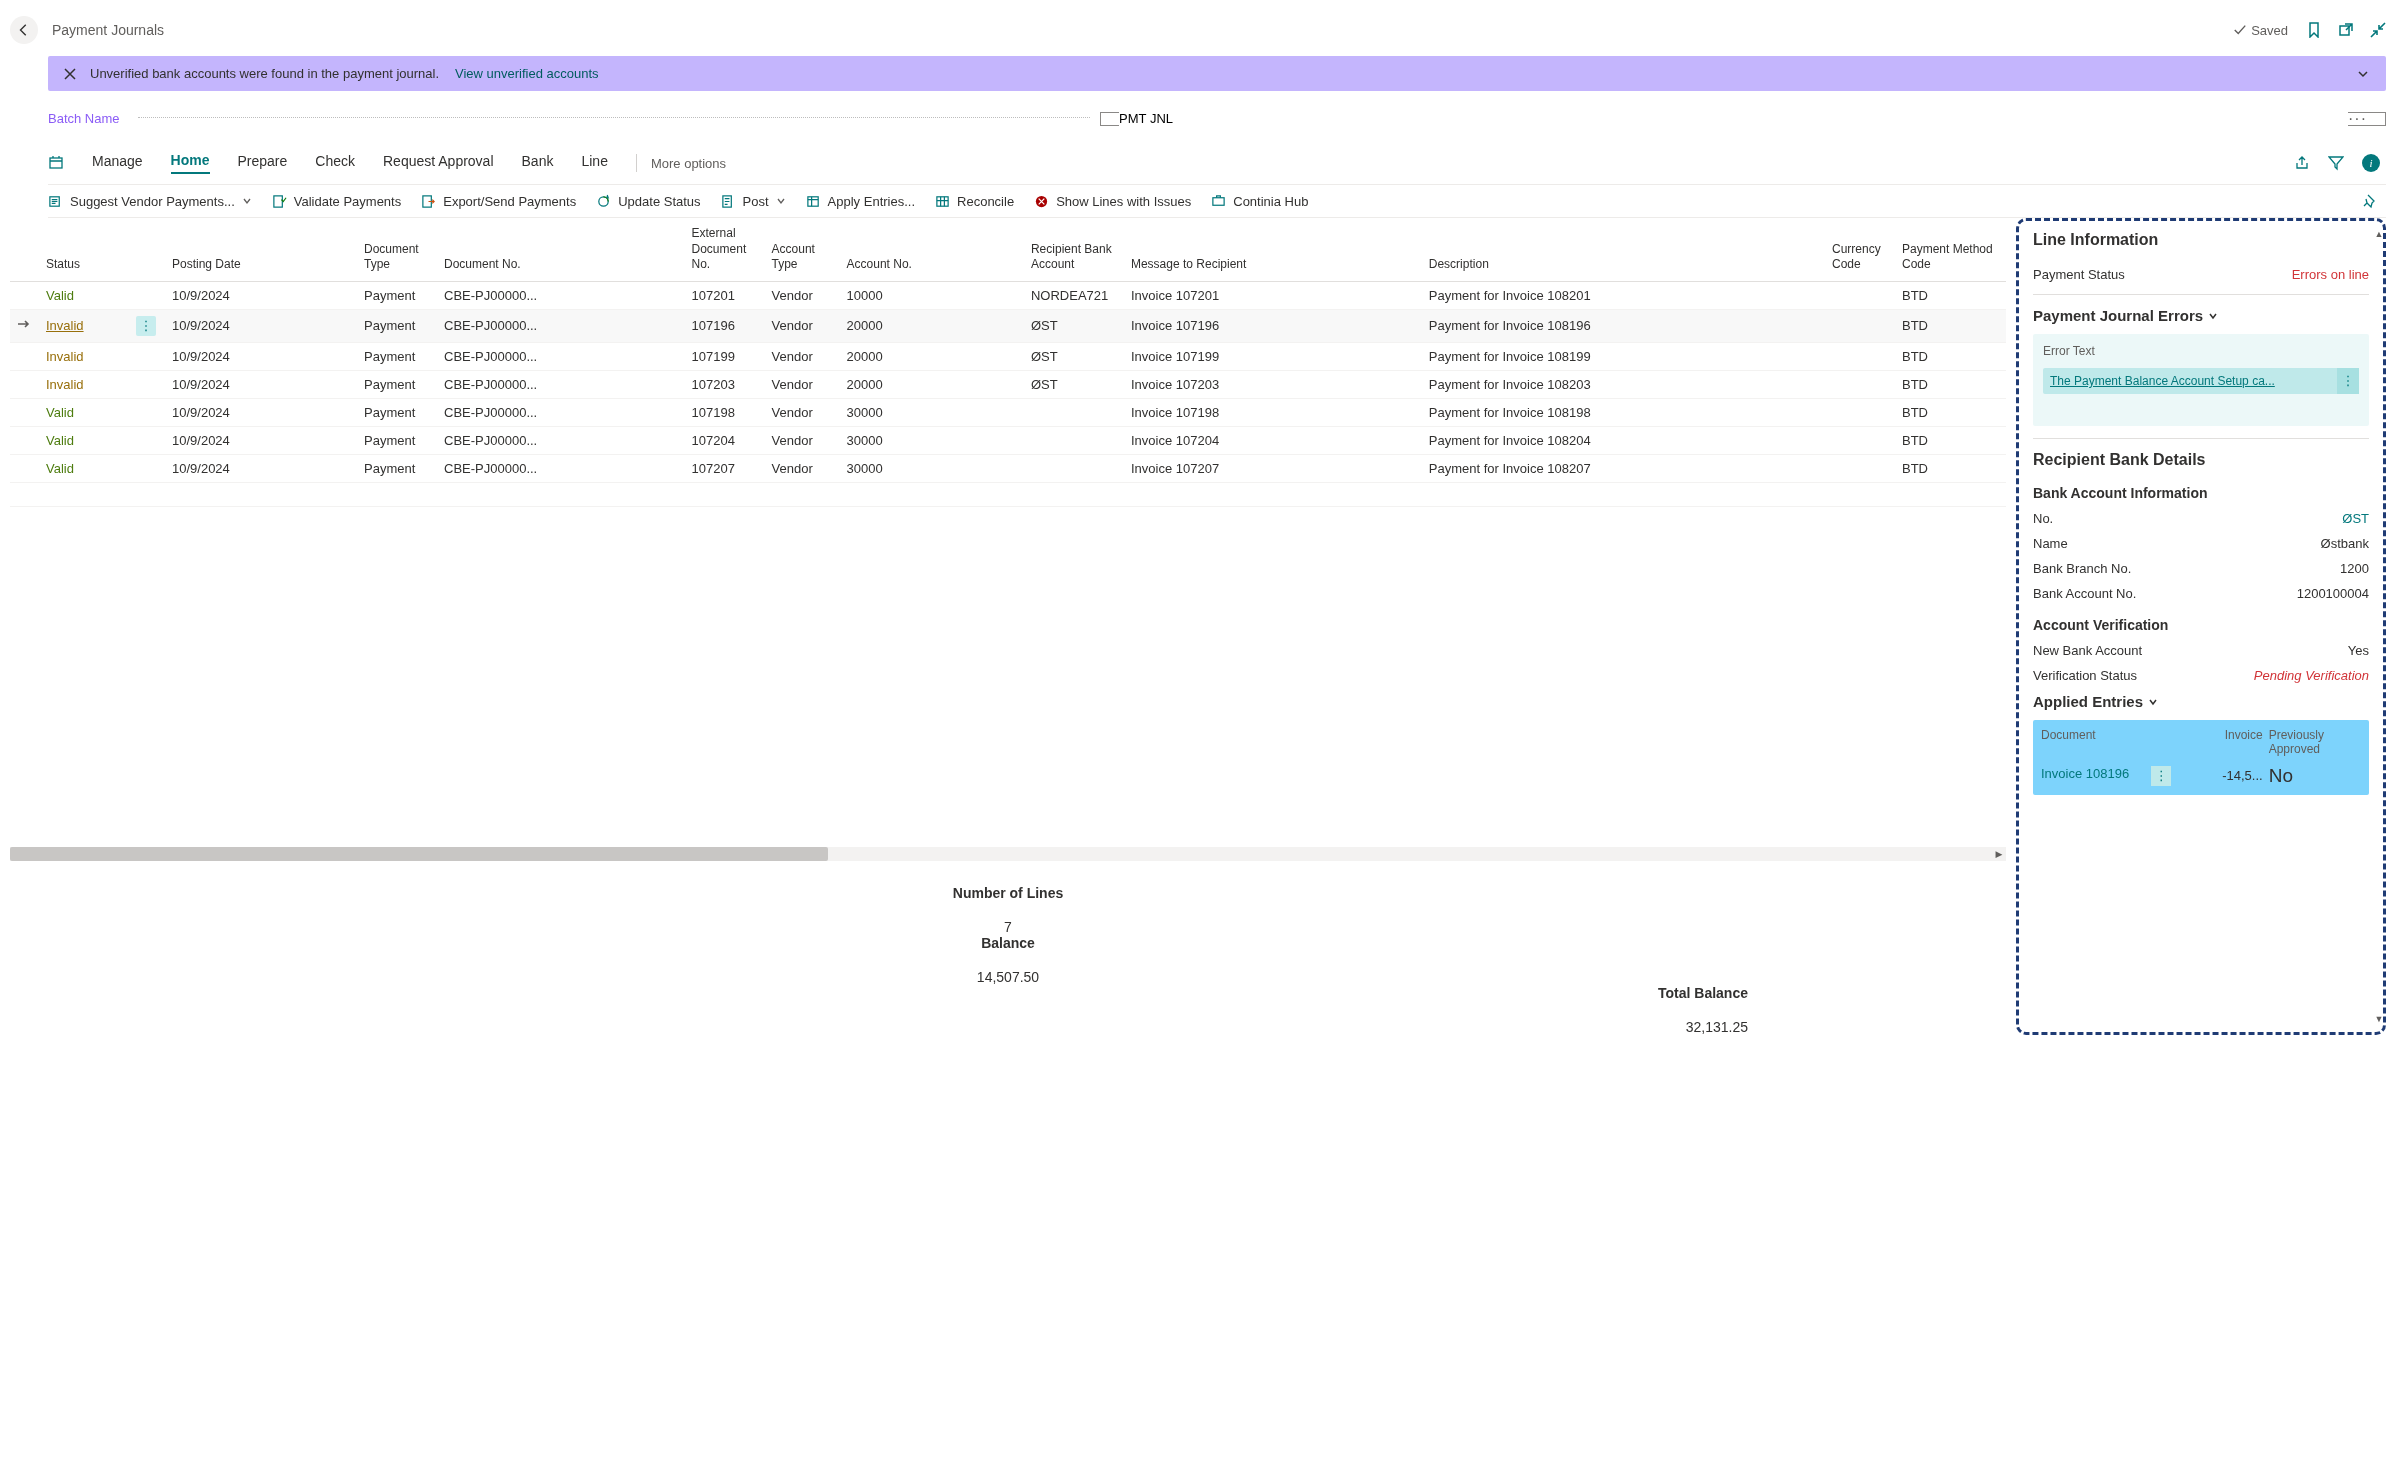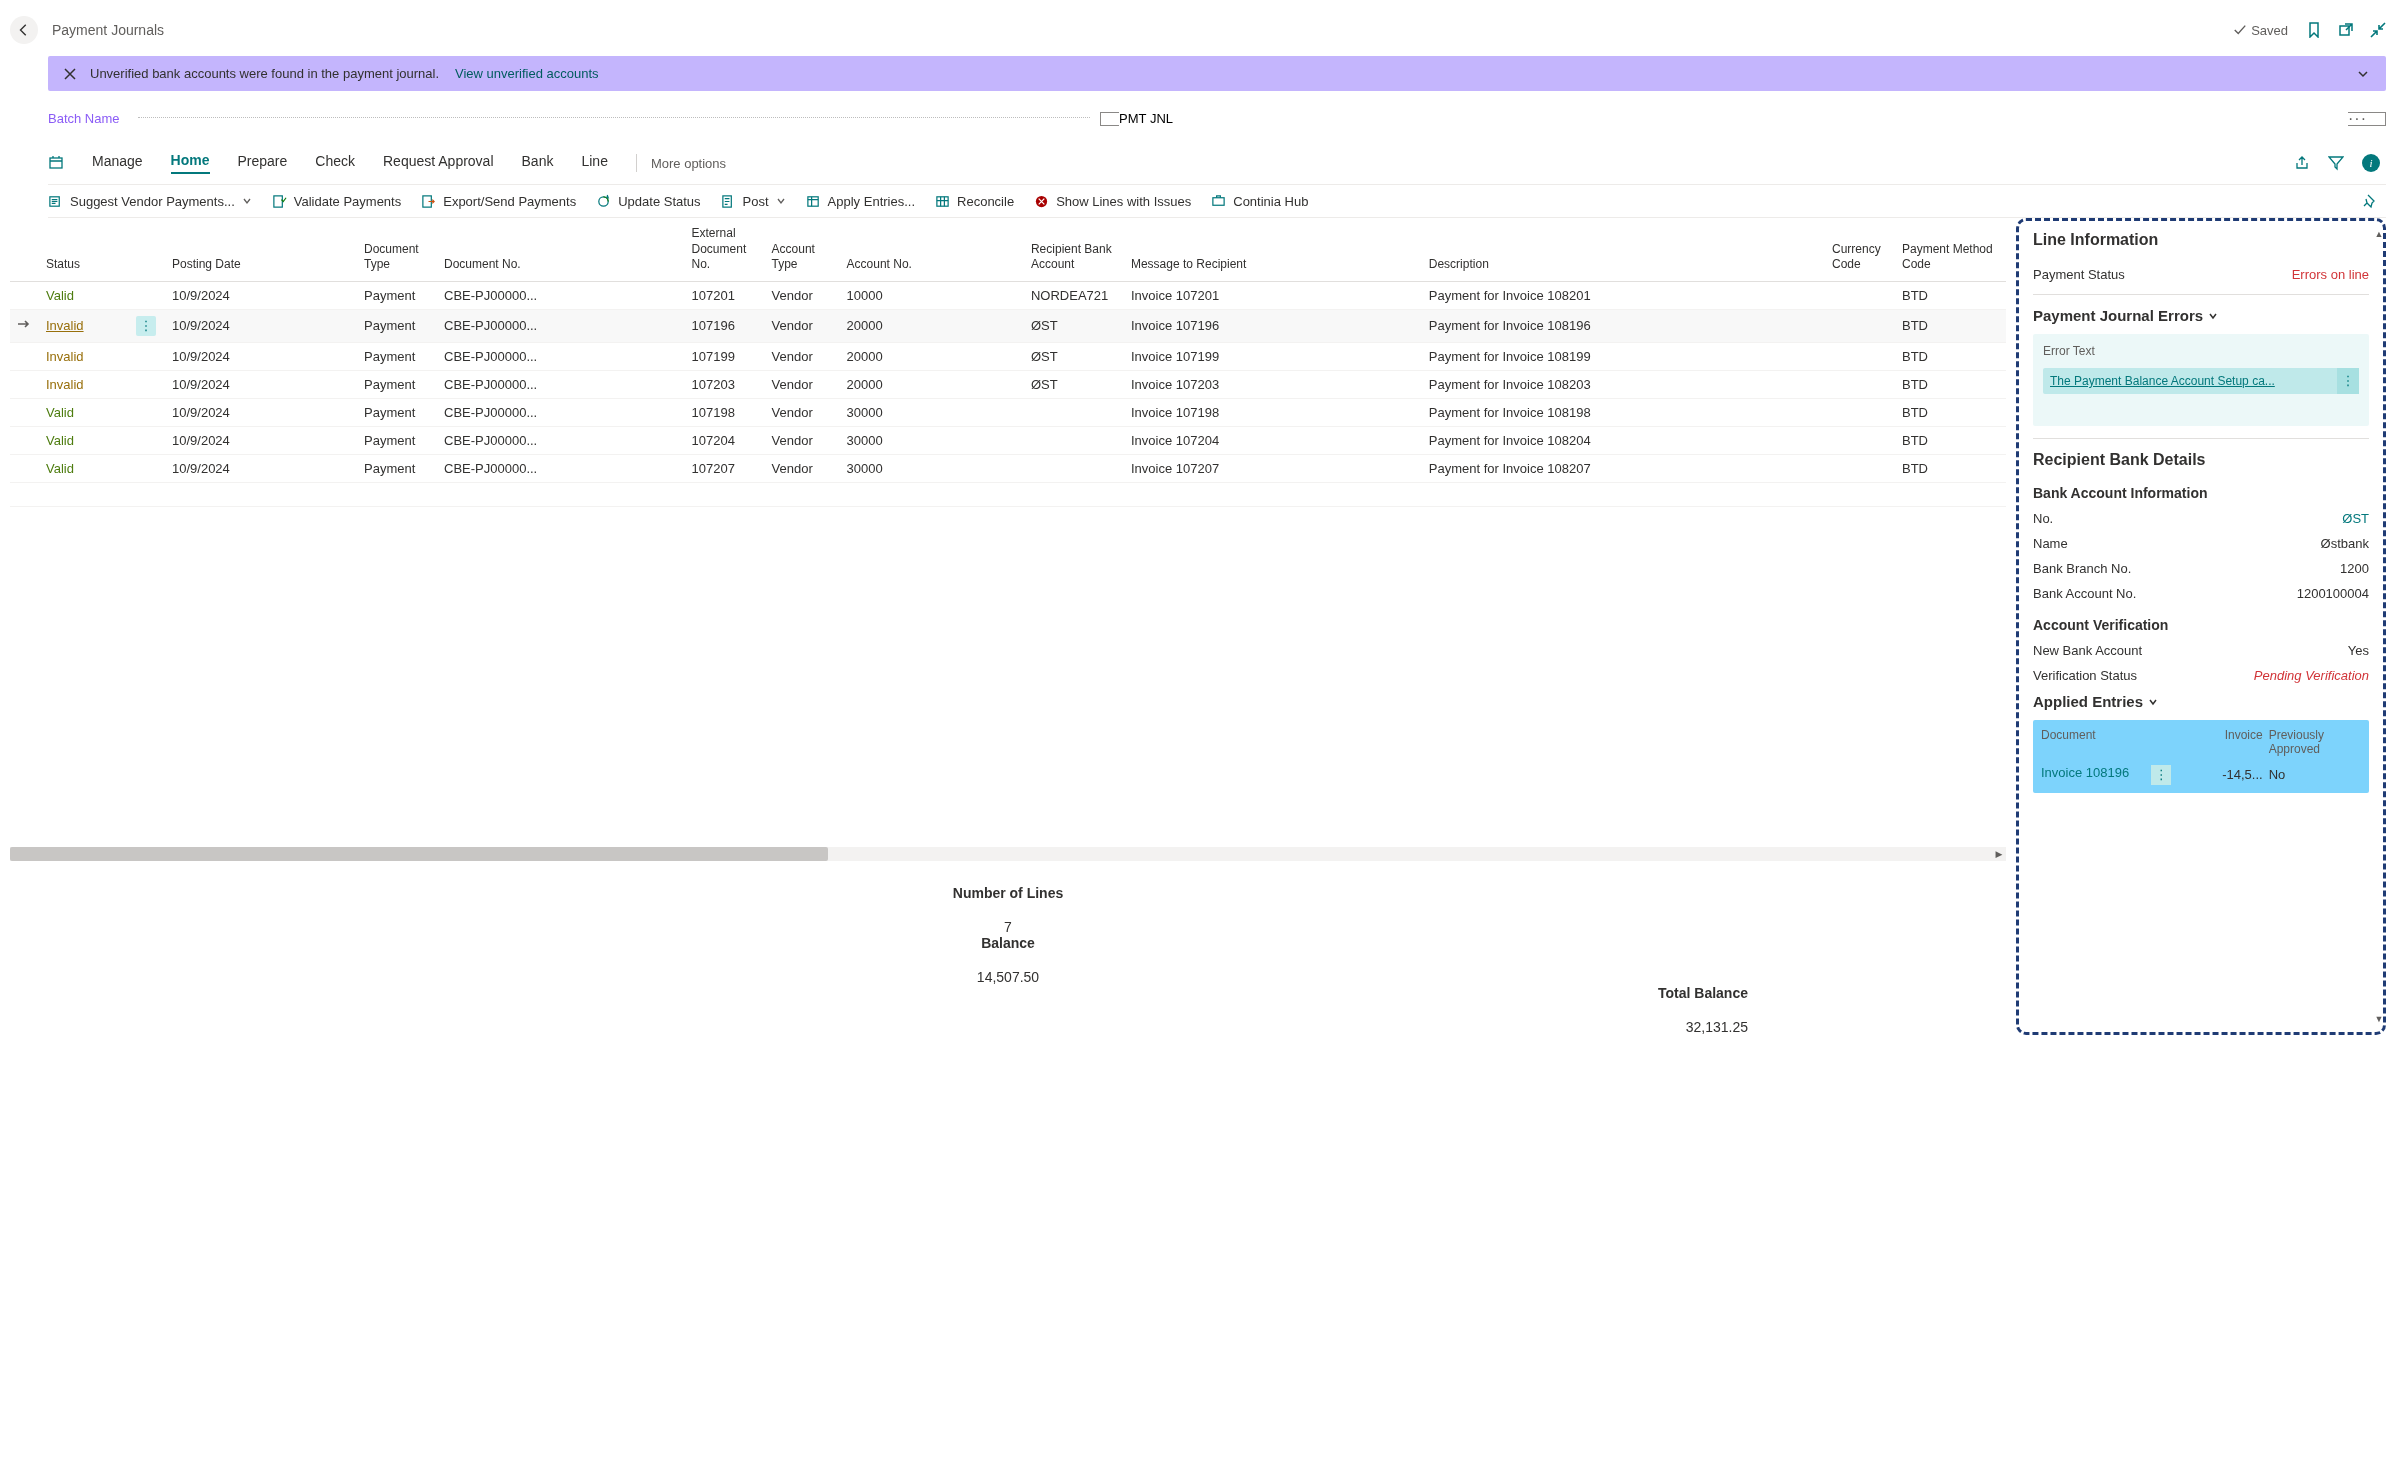--- a/index.html
+++ b/index.html
@@ -193,21 +193,21 @@
 .applied-card{background:#7dd3fc;padding:8px 8px;border-radius:2px;}
 .applied-head{display:flex;font-size:12px;color:#605e5c;margin-bottom:8px;}
 .applied-head .c1{flex:1.5}
 .applied-head .c2{flex:0.9;text-align:right;padding-right:6px;}
 .applied-head .c3{flex:1;line-height:1.2;}
 .applied-row{display:flex;align-items:center;}
 .applied-row .doc{flex:1.5;display:flex;align-items:flex-start;gap:22px;}
 .applied-row .doc a{color:#03787c;font-size:13px;cursor:pointer;}
 .applied-row .doc .menu{background:#bfe9ea;width:20px;height:20px;display:flex;align-items:center;justify-content:center;cursor:pointer;}
 .applied-row .amt{flex:0.9;text-align:right;font-size:13px;padding-right:6px;}
-.applied-row .appr{flex:1;font-size:13px;}
+.applied-row .appr{flex:1;font-size:19px;}
 .vdots{display:inline-block;line-height:0.4;font-size:13px;color:#03787c;}
 .vscroll-side{position:absolute;right:-2px;top:8px;bottom:8px;width:12px;display:flex;flex-direction:column;align-items:center;}
 .vscroll-side .arr{font-size:9px;color:#605e5c;cursor:pointer;}
 .vscroll-side .track{flex:1;width:6px;}
 .more-opts{color:#605e5c;font-size:13px;cursor:pointer;}
 </style>
 </head>
 <body>
 
 <div class="page">

